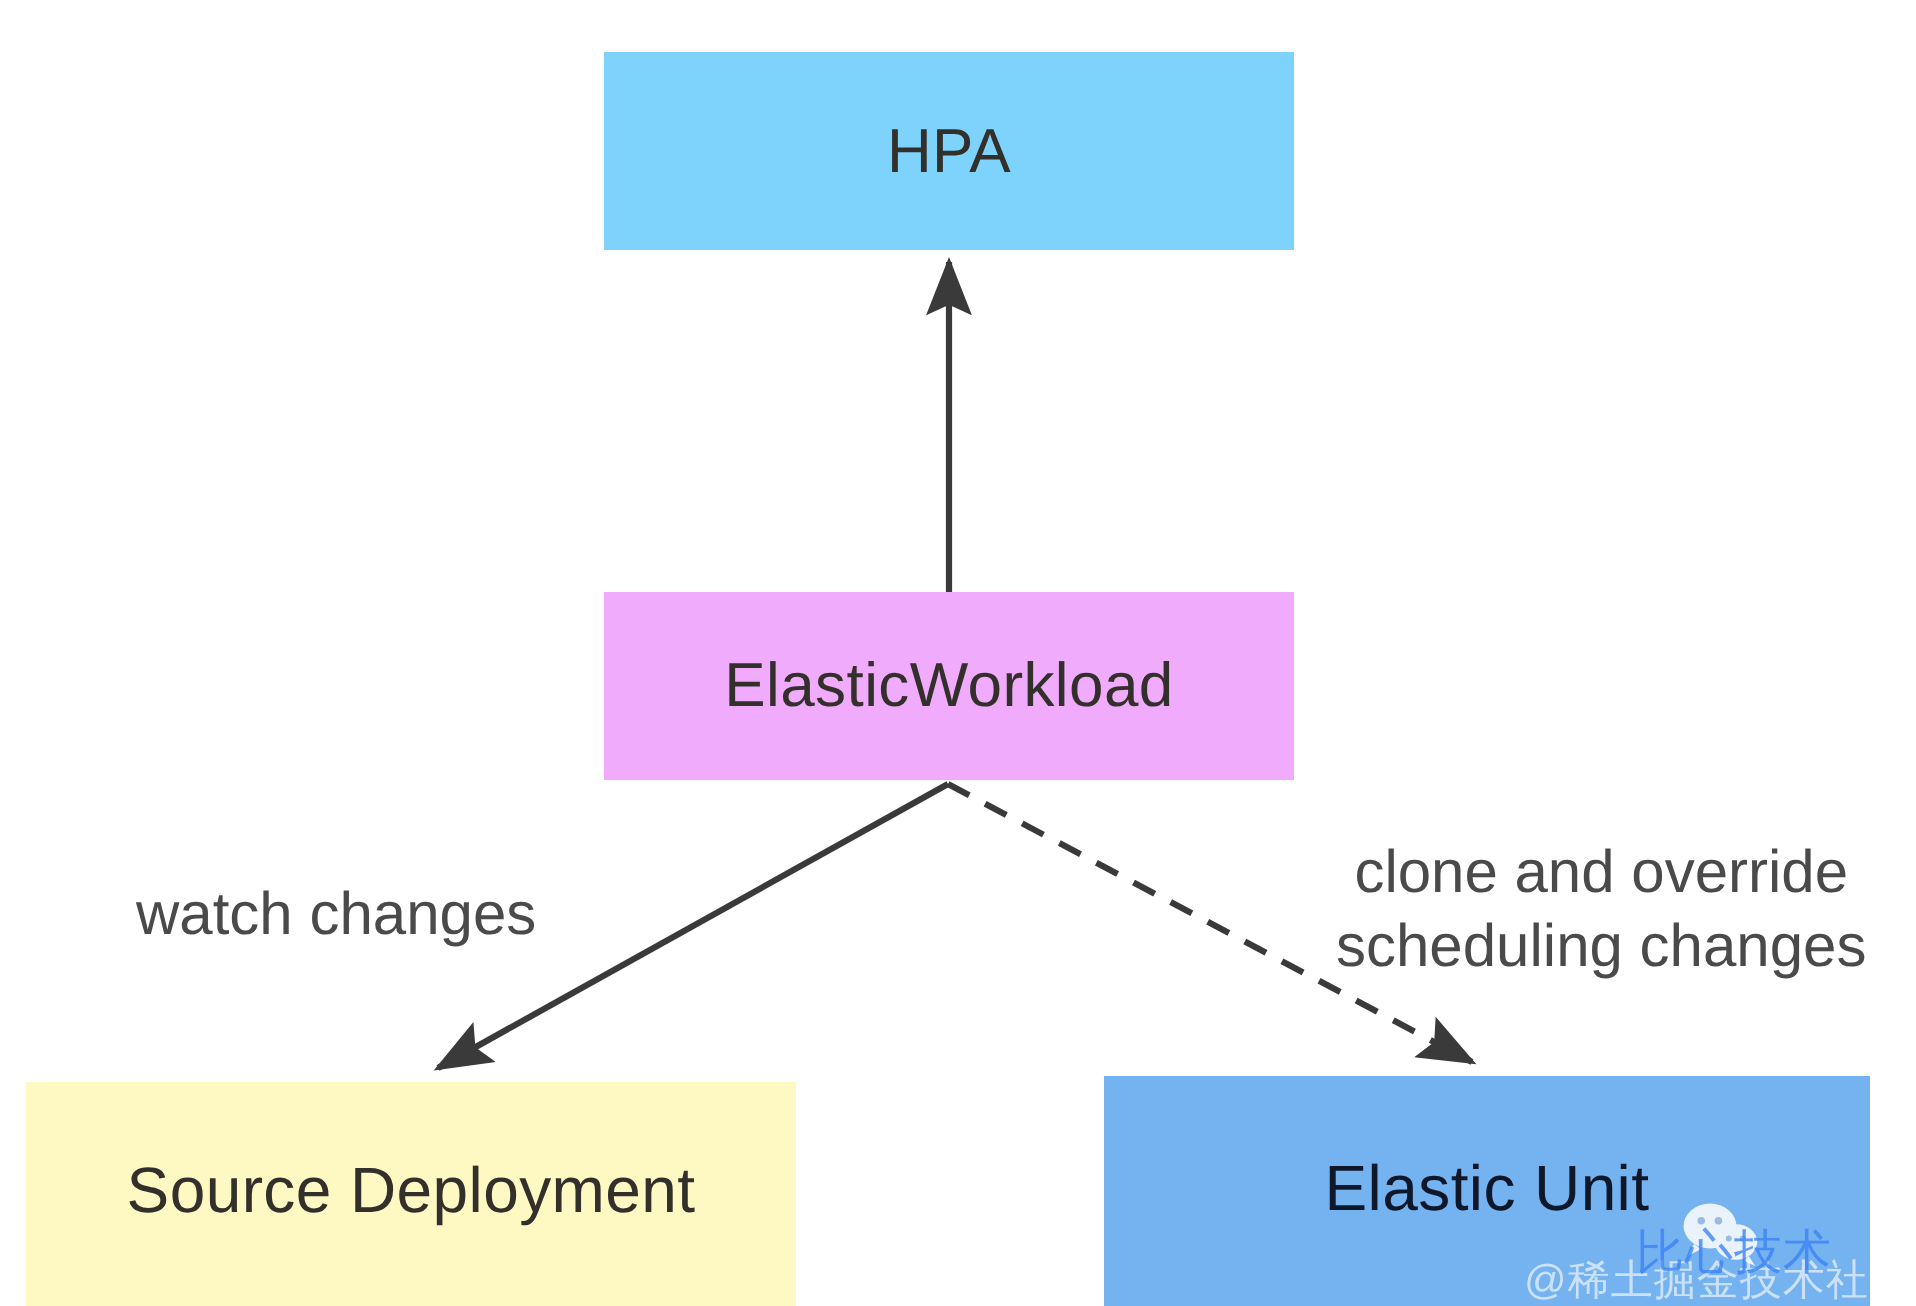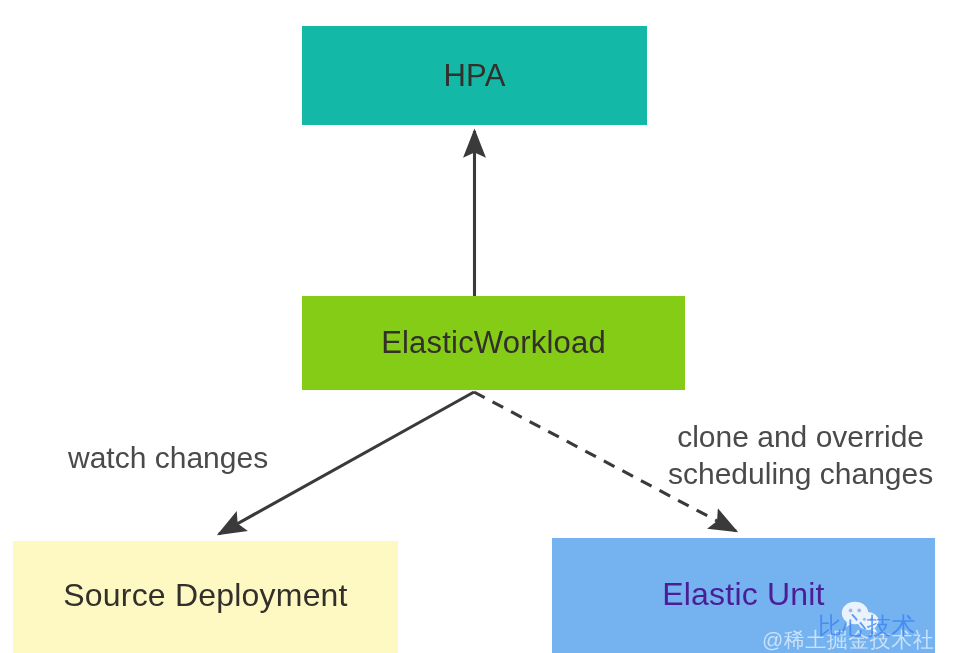--- a/index.html
+++ b/index.html
@@ -25,49 +25,49 @@
     box-sizing: border-box;
     color: #332f2b;
     letter-spacing: 0.2px;
     white-space: nowrap;
   }
   .node-hpa {
     left: 302px;
     top: 26px;
     width: 345px;
     height: 99px;
-    background: #14b8a6;
+    background: #7dd3fc;
     font-size: 31px;
   }
   .node-ew {
     left: 302px;
     top: 296px;
-    width: 383px;
+    width: 345px;
     height: 94px;
-    background: #84cc16;
+    background: #f0abfc;
     font-size: 31px;
   }
   .node-src {
     left: 13px;
     top: 541px;
     width: 385px;
     height: 112px;
     background: #fef9c3;
     font-size: 32px;
     align-items: flex-start;
     padding-top: 36px;
   }
   .node-eu {
     left: 552px;
     top: 538px;
     width: 383px;
     height: 115px;
     background: #74b2f0;
     font-size: 32px;
-    color: #4c1d95;
+    color: #0f172a;
     align-items: flex-start;
     padding-top: 38px;
   }
   .edge-label {
     position: absolute;
     color: #4a4a4a;
     white-space: nowrap;
     line-height: 1.22;
   }
   .label-watch {

